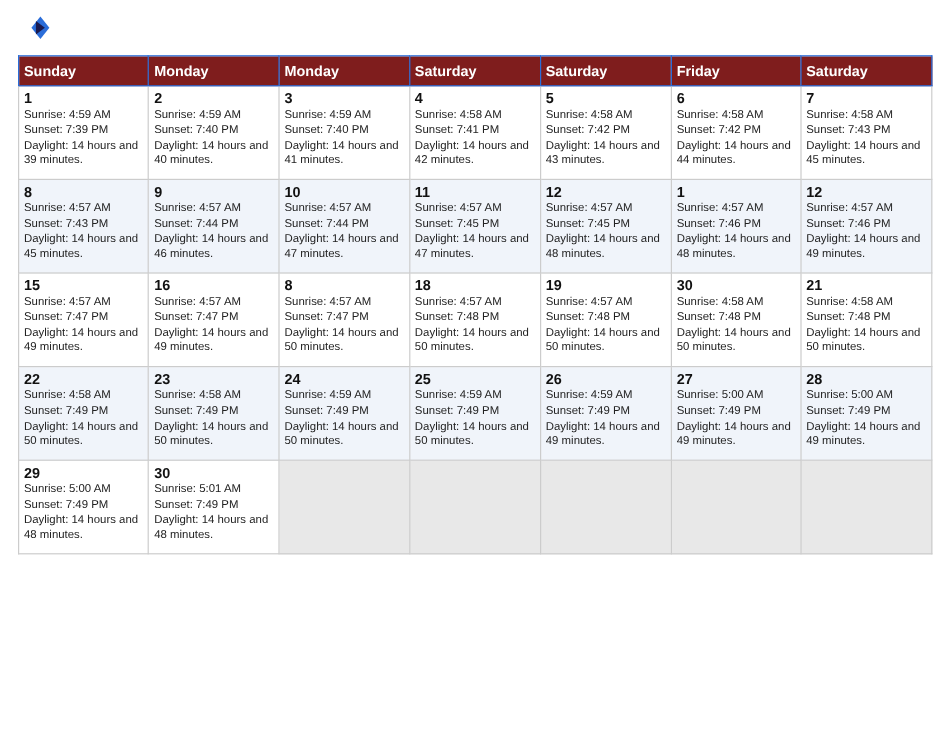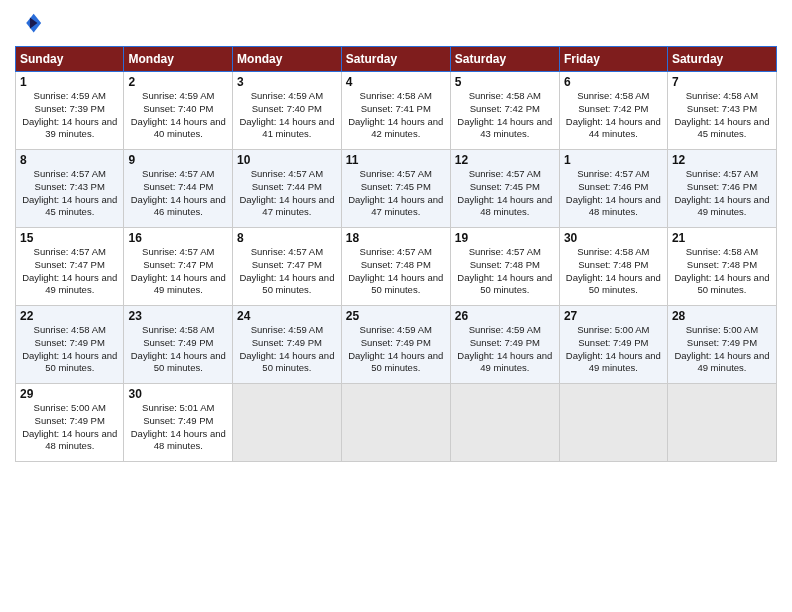--- a/index.html
+++ b/index.html
@@ -77,21 +77,20 @@
       font-weight: bold;
       font-size: 12px;
       color: #111;
       display: block;
       margin-bottom: 1px;
     }
     .day-info {
       font-size: 9.5px;
       color: #222;
       line-height: 1.35;
-      text-align: center;
     }
     .empty-cell {
       background: #e8e8e8 !important;
     }
   </style>
 </head>
 <body>
 
 <div class="page">
   <div class="header">

